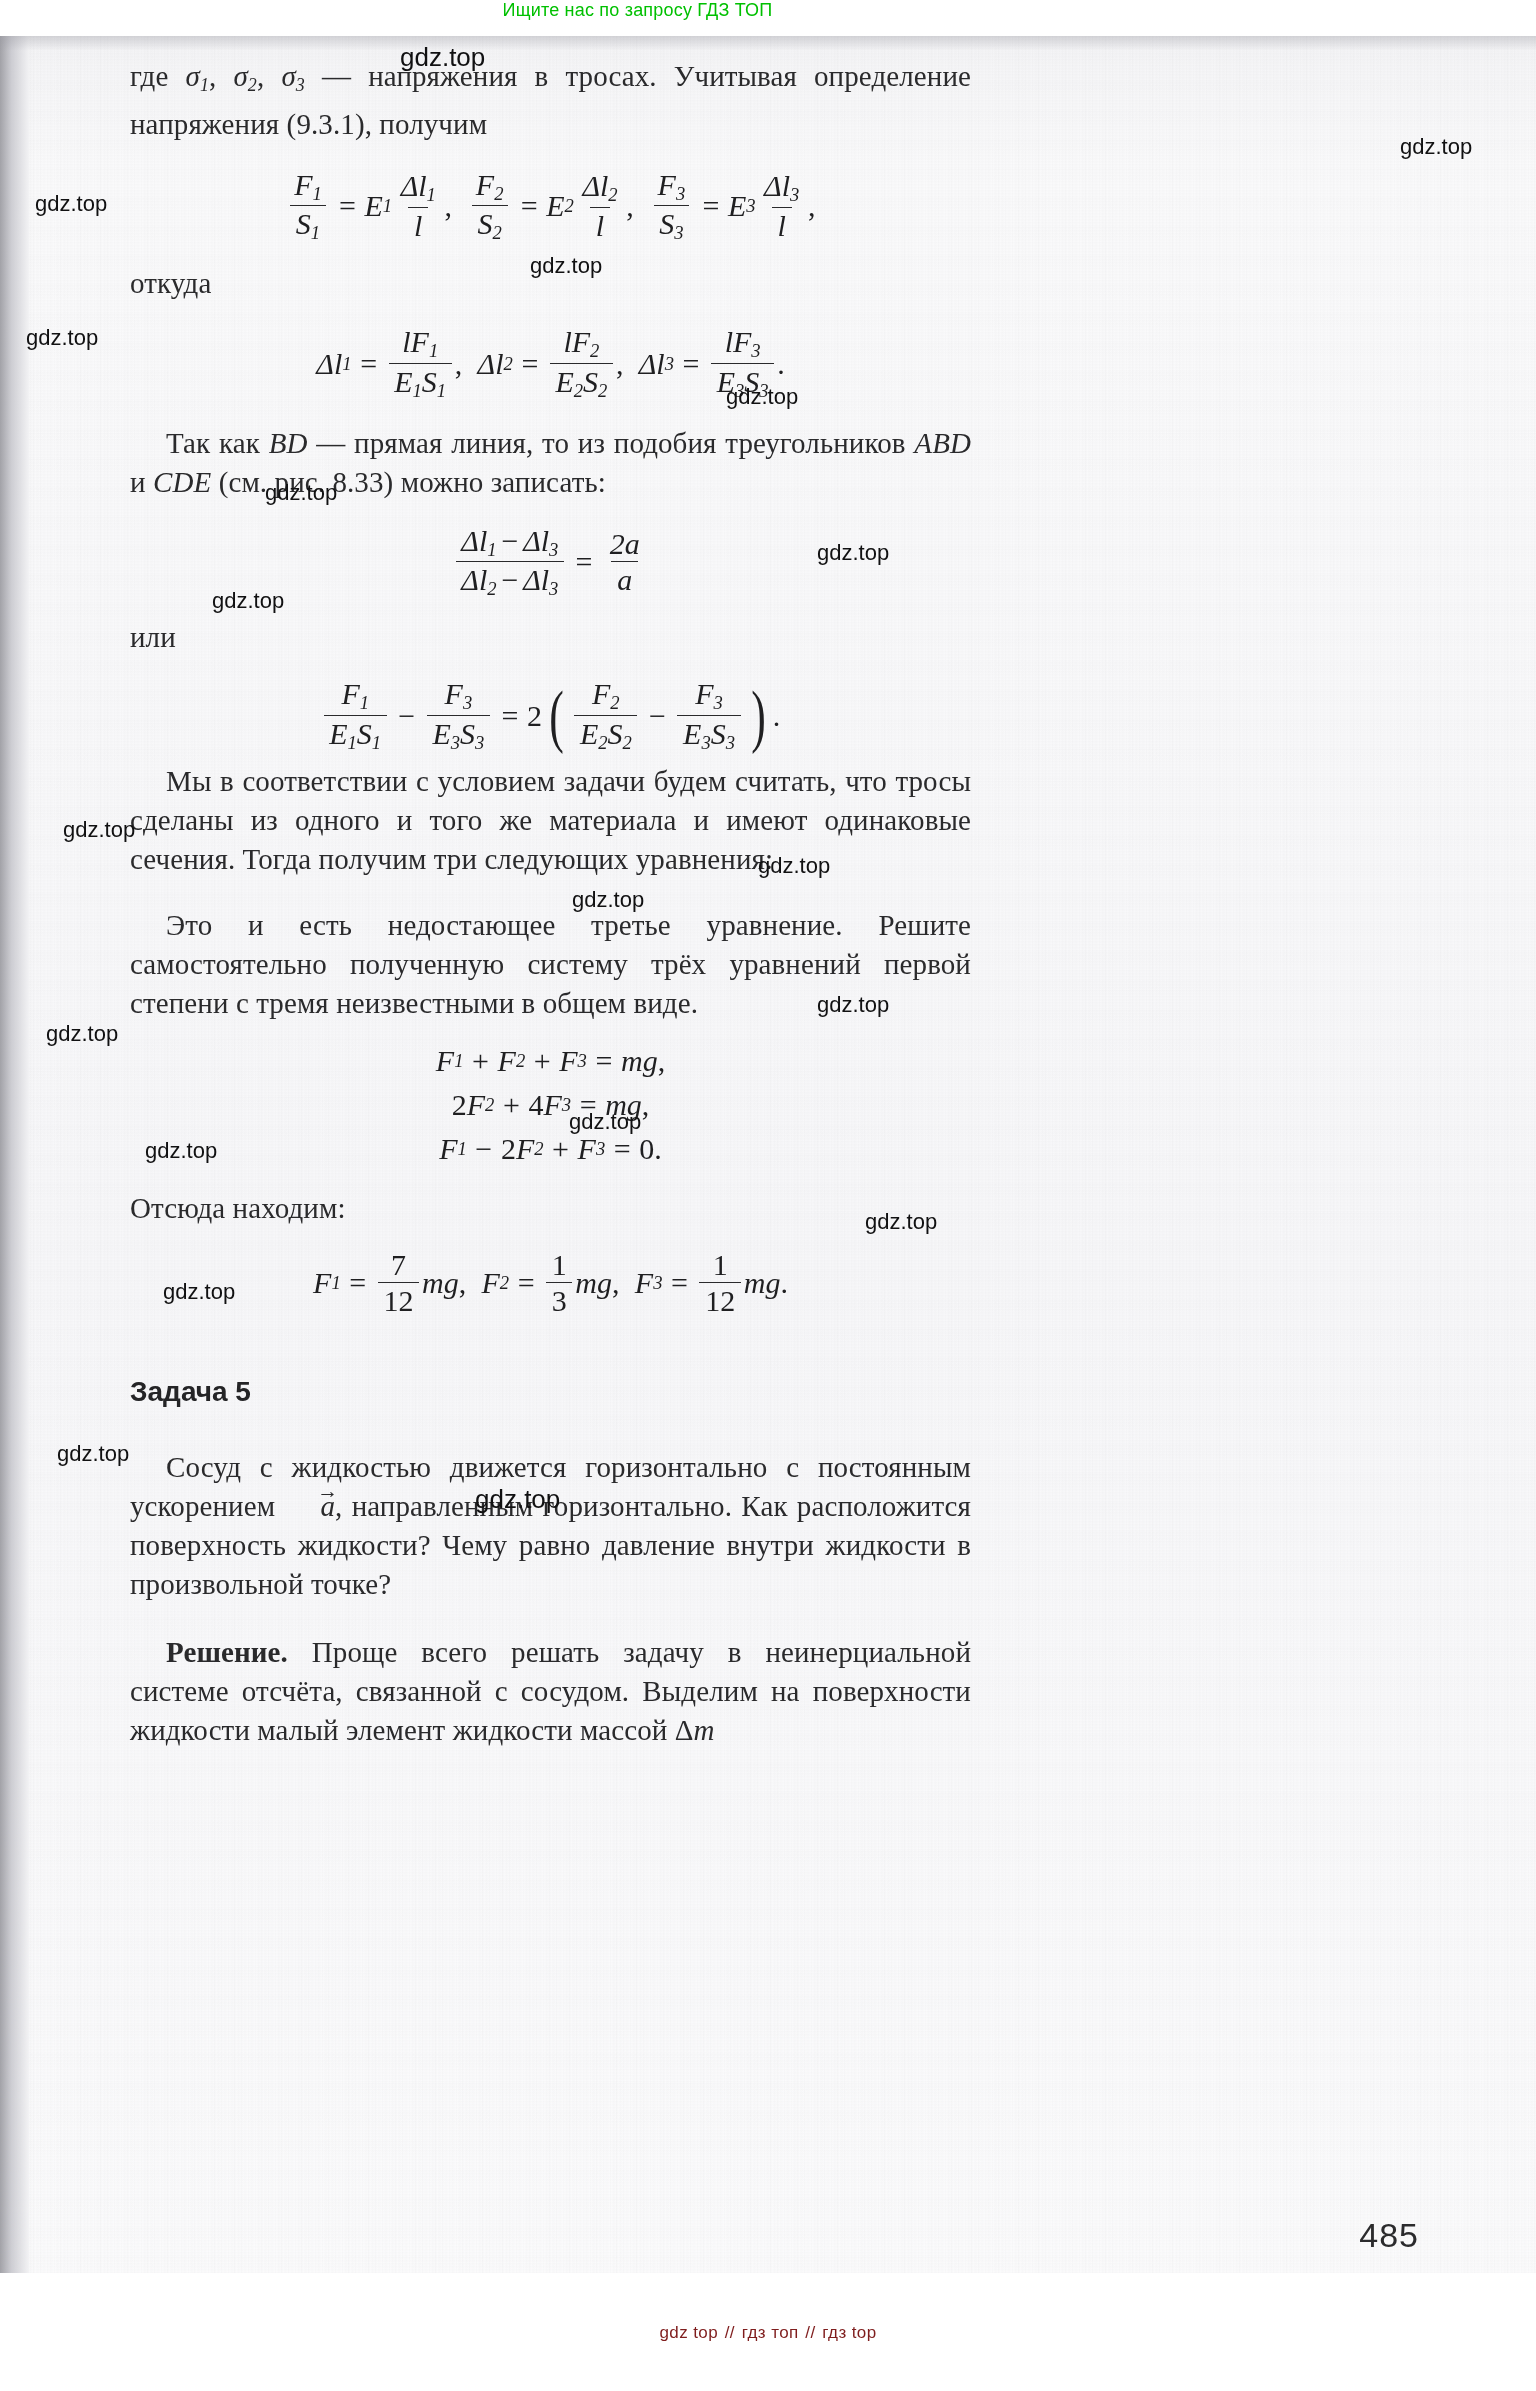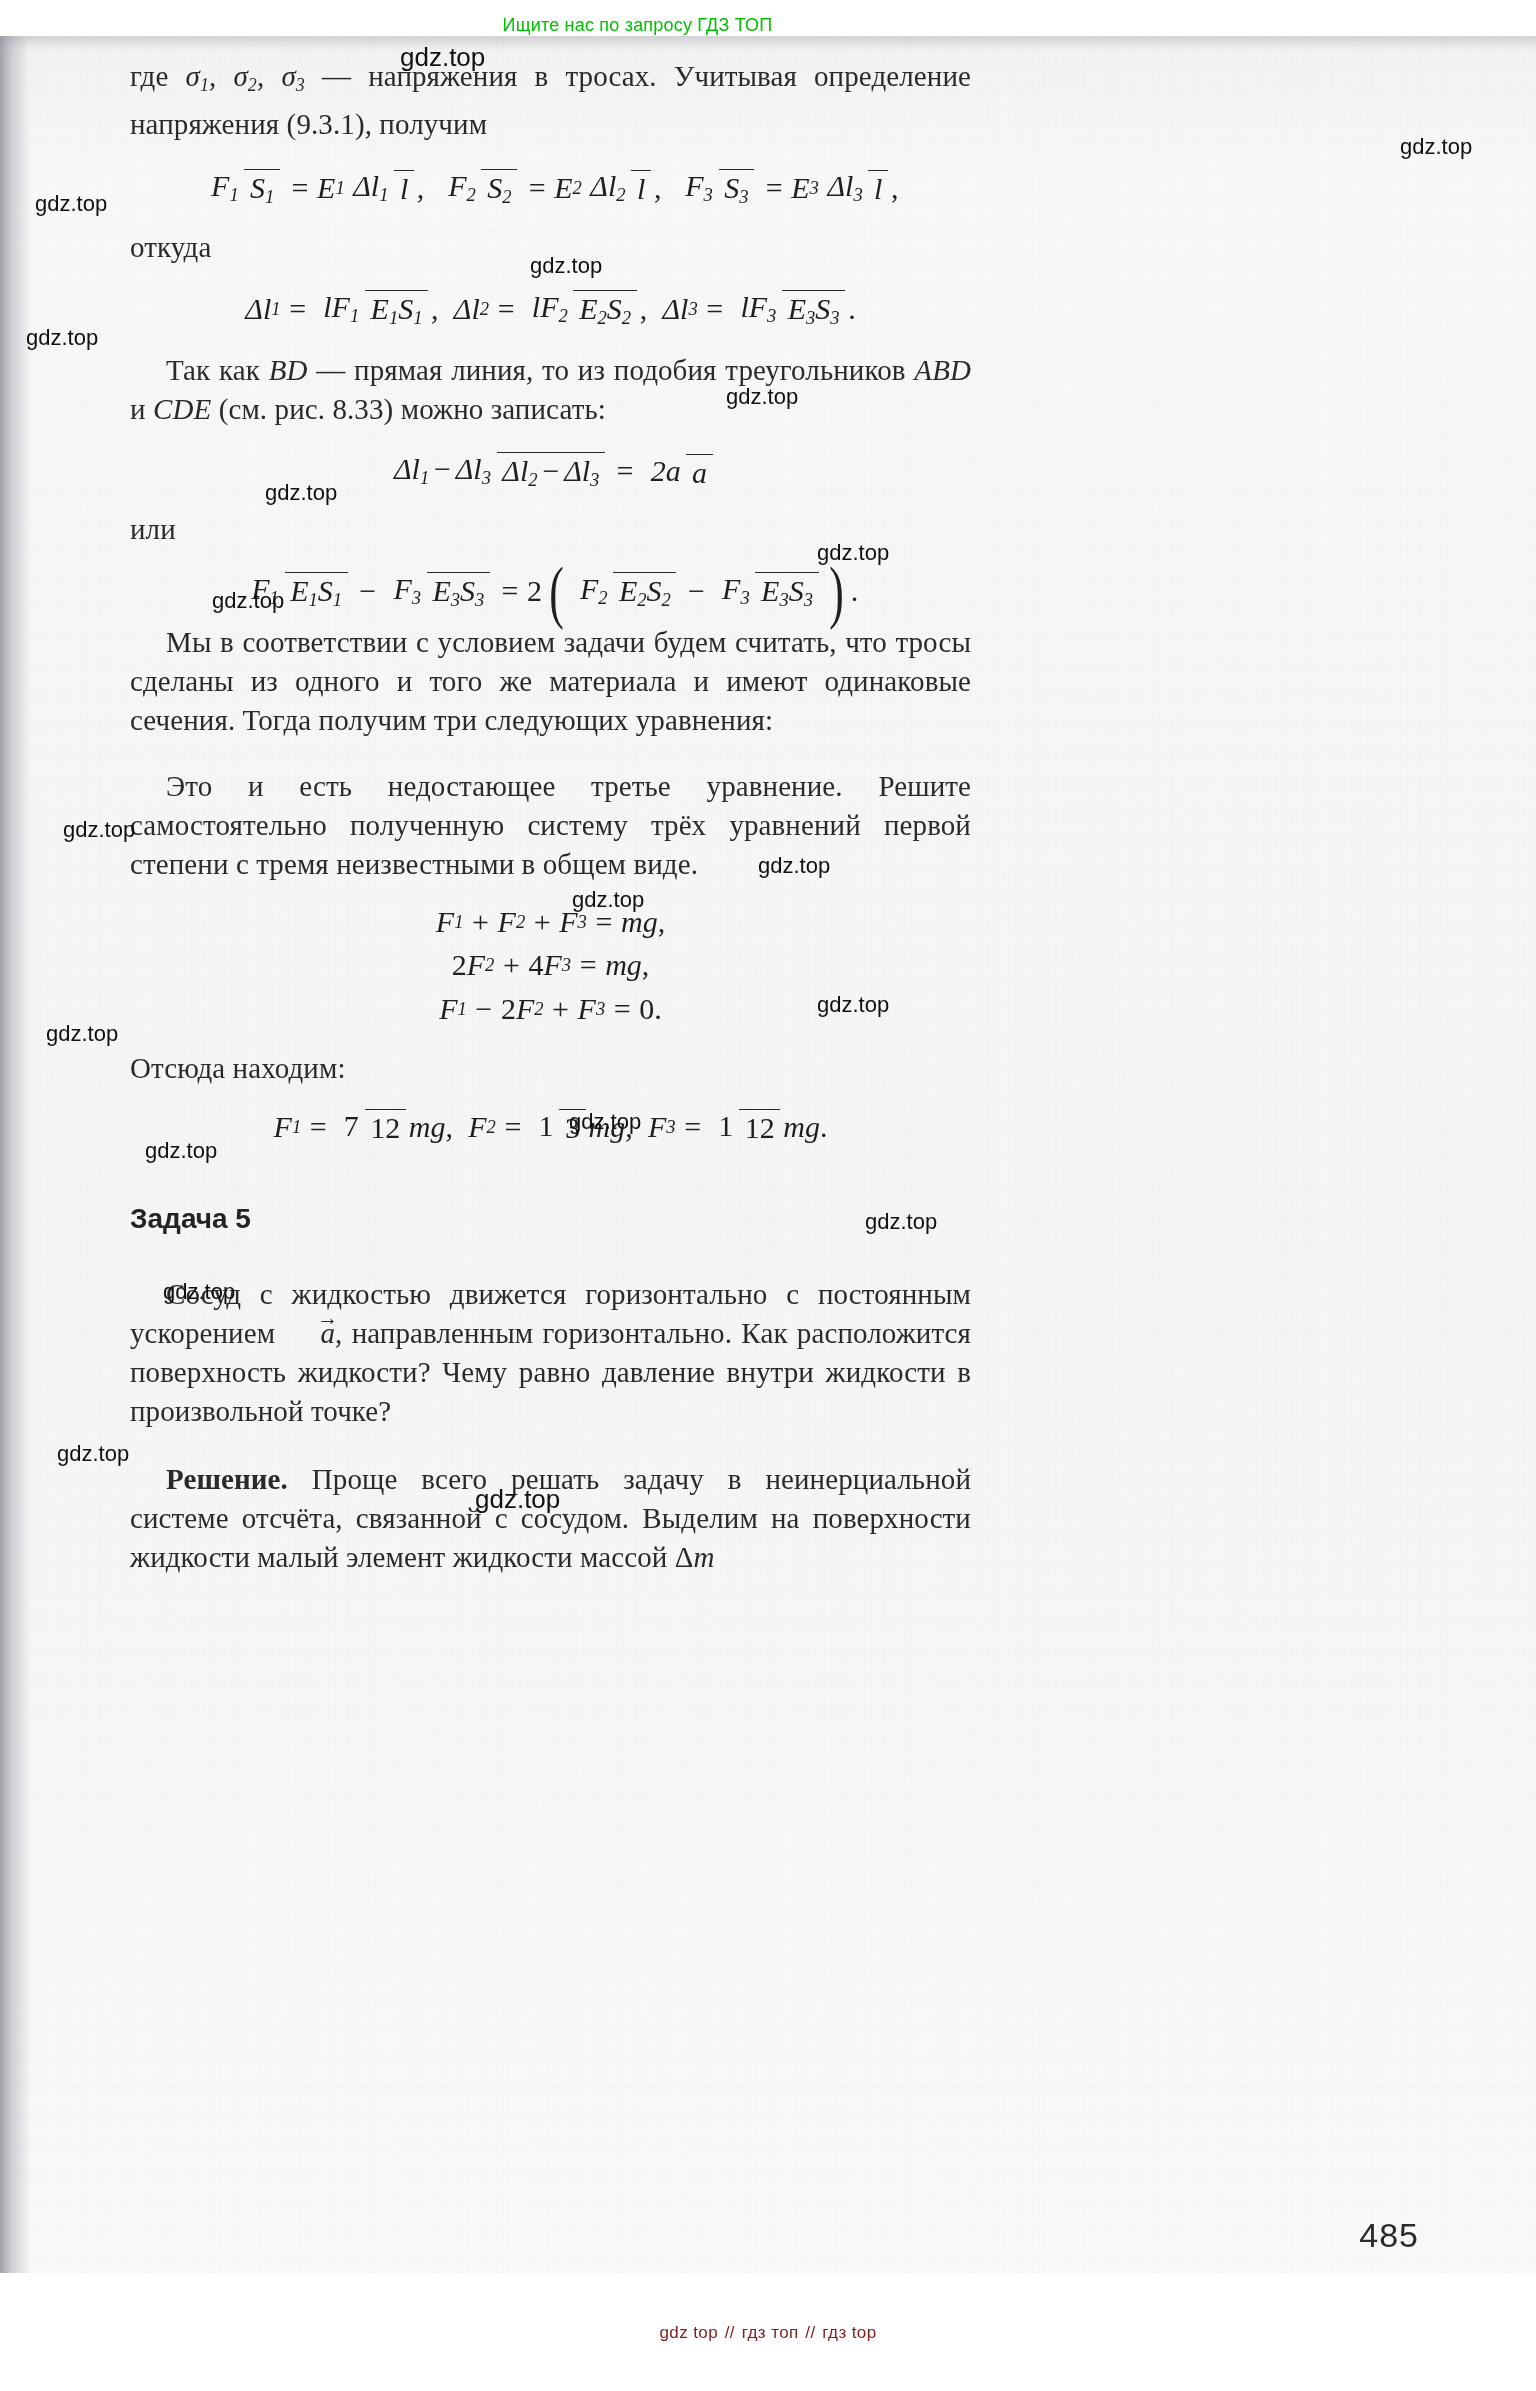--- a/index.html
+++ b/index.html
@@ -16,21 +16,21 @@
     overflow: hidden;
   }
 
   
   .promo-bar {
     position: absolute;
     top: 0; left: 0;
     width: 1275px;
     height: 36px;
     display: flex;
-    align-items: flex-end;
+    align-items: flex-start;
     justify-content: center;
     background: #ffffff;
   }
   .promo-text {
     font-family: "Liberation Sans", sans-serif;
     font-size: 18px;
     color: #00c000;
     letter-spacing: 0.2px;
     white-space: nowrap;
   }
@@ -111,21 +111,21 @@
   .op { padding: 0 8.6px; font-style: normal; }
   .op.tight { padding: 0 4.8px; }
   .comma { font-style: normal; padding-right: 15.3px; }
   sub {
     font-size: .62em;
     vertical-align: -0.28em;
     font-style: italic;
   }
   .frac {
     display: inline-flex;
-    flex-direction: row;
+    flex-direction: column;
     align-items: center;
     vertical-align: middle;
     margin: 0 2.9px;
     line-height: 1.08;
   }
   .frac .num { padding: 0 5.7px 1px 5.7px; }
   .frac .den {
     padding: 1.9px 5.7px 0 5.7px;
     border-top: 1.9px solid #2a2a2c;
   }

